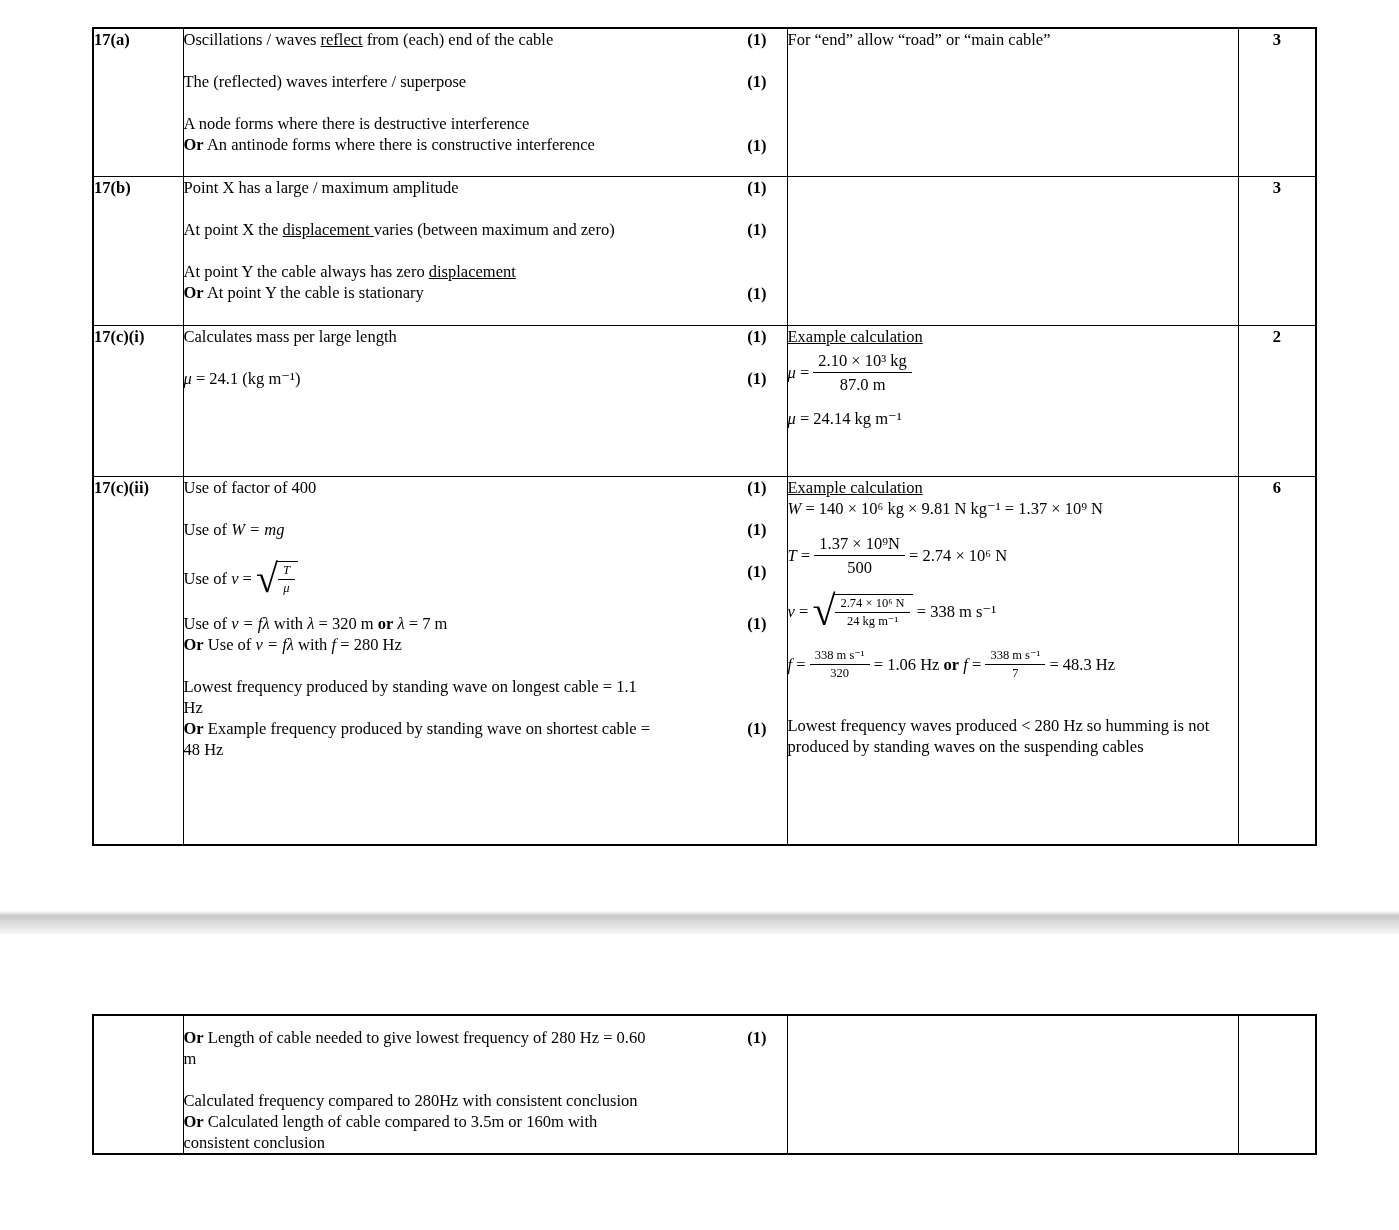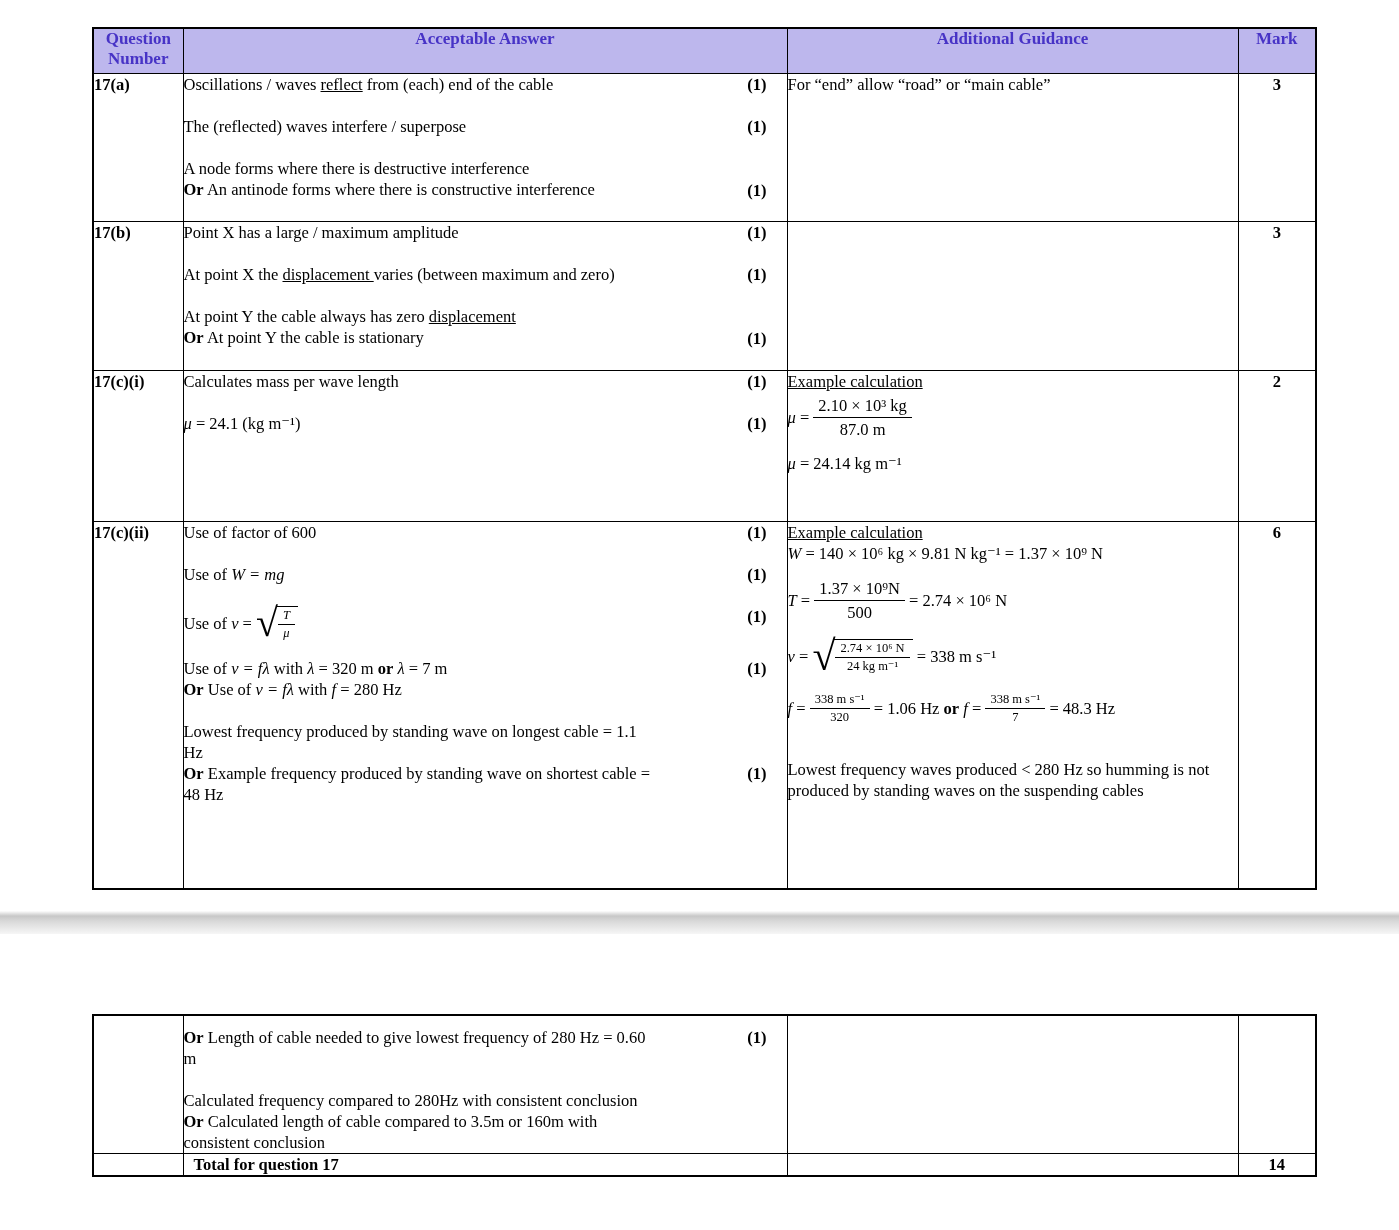--- a/index.html
+++ b/index.html
@@ -52,26 +52,20 @@
 
   <table class="ms" style="left:92px;top:27px;">
     <colgroup>
         <col style="width:90px">
         <col style="width:604px">
         <col style="width:451px">
         <col style="width:78px">
       </colgroup>
 
     <tbody>
-        <tr style="height:45px;">
-      <th class="hd" style="background: rgb(189, 183, 237); color: rgb(71, 51, 198);">Question Number</th>
-      <th class="hd" style="background: rgb(189, 183, 237); color: rgb(71, 51, 198);">Acceptable Answer</th>
-      <th class="hd" style="background: rgb(189, 183, 237); color: rgb(71, 51, 198);">Additional Guidance</th>
-      <th class="hd" style="background: rgb(189, 183, 237); color: rgb(71, 51, 198);">Mark</th>
-    </tr>
 
     <tr style="height:145px;">
       <td class="qcell">17(a)</td>
       <td class="acell">
         <div class="pt">
           <span>Oscillations / waves </span><span class="u">reflect</span><span> from (each) end of the cable</span>
           <span class="mk">(1)</span>
         </div>
         <div class="pt">
           <span>The (reflected) waves interfere / superpose</span>
@@ -107,21 +101,21 @@
         </div>
       </td>
       <td class="gcell"></td>
       <td class="mcell">3</td>
     </tr>
 
     <tr style="height:151px;margin-top:48px;">
       <td class="qcell">17(c)(i)</td>
       <td class="acell">
         <div class="pt">
-          <span>Calculates mass per wave length</span>
+          <span>Calculates mass per large length</span>
           <span class="mk">(1)</span>
         </div>
         <div class="pt">
           <span class="mi">μ</span><span> = 24.1 (kg m⁻¹)</span>
           <span class="mk">(1)</span>
         </div>
       </td>
       <td class="gcell">
         <div class="u">Example calculation</div>
         <div class="eqline" style="margin:3px 0 13px 0;">
@@ -133,21 +127,21 @@
           <span class="mi">μ</span><span> = 24.14 kg m⁻¹</span>
         </div>
       </td>
       <td class="mcell">2</td>
     </tr>
 
     <tr style="height:368px;">
       <td class="qcell">17(c)(ii)</td>
       <td class="acell">
         <div class="pt">
-          <span>Use of factor of 600</span>
+          <span>Use of factor of 400</span>
           <span class="mk">(1)</span>
         </div>
         <div class="pt">
           <span>Use of </span><span class="mi">W = mg</span>
           <span class="mk">(1)</span>
         </div>
         <div class="pt" style="margin-bottom:17px;">
           <span class="eqline">
             <span>Use of </span>
                 <span class="mi">v</span>
@@ -226,22 +220,16 @@
         <div class="pt" style="margin-bottom:0;">
           <span>Calculated frequency compared to 280Hz with consistent conclusion</span><br>
           <b>Or</b><span> Calculated length of cable compared to 3.5m or 160m with</span><br>
           <span>consistent conclusion</span>
         </div>
       </td>
       <td class="gcell"></td>
       <td class="mcell"></td>
     </tr>
 
-    <tr style="height:22px;">
-      <td></td>
-      <td style="padding:0 0 0 10px;font-weight:bold;vertical-align:middle;">Total for question 17</td>
-      <td></td>
-      <td style="text-align:center;font-weight:bold;vertical-align:middle;">14</td>
-    </tr>
   </tbody>
     </table>
 
 </div>
 
 </body></html>

